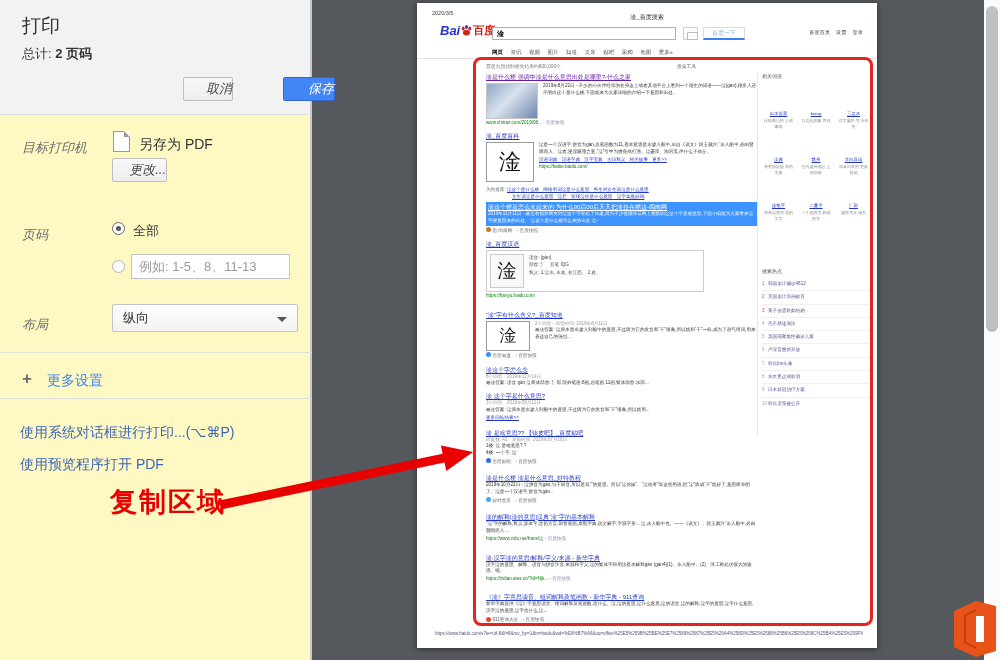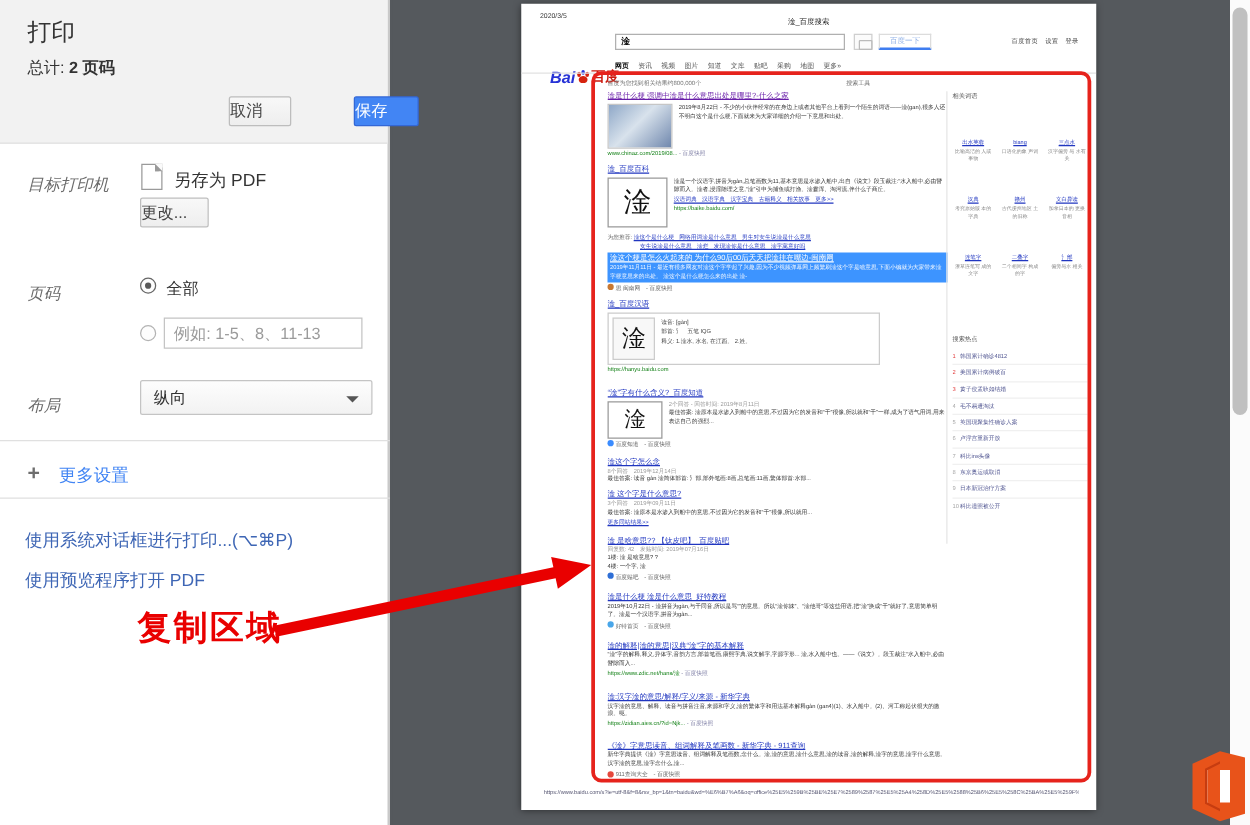--- a/index.html
+++ b/index.html
@@ -1,25 +1,25 @@
 <!DOCTYPE html>
 <html><head>
 <meta charset="utf-8">
 <style>
   * { margin:0; padding:0; box-sizing:border-box; }
   html,body { width:1000px; height:660px; overflow:hidden; }
   body { font-family:"Liberation Sans","DejaVu Sans",sans-serif; position:relative; background:#55595d; }
 
   
-  .panel { position:absolute; left:0; top:0; width:312px; height:660px; background:#ffffff; border-right:2px solid #c9c9c9; z-index:4; }
+  .panel { position:absolute; left:0; top:0; width:312px; height:660px; background:#fef9c3; border-right:2px solid #c9c9c9; z-index:4; }
   .panel .hd-bg { position:absolute; left:0; top:0; width:100%; height:115px; background:#f2f2f2; border-bottom:1px solid #e0e0e0; }
   .p-title { position:absolute; left:22px; top:13px; font-size:19px; color:#333; }
   .p-total { position:absolute; left:22px; top:45px; font-size:13px; color:#333; }
   .p-total b { font-weight:bold; }
-  .btn { position:absolute; height:24px; font-size:13px; text-align:left; line-height:22px; border-radius:2px; cursor:pointer; }
+  .btn { position:absolute; height:24px; font-size:13px; text-align:right; line-height:22px; border-radius:2px; cursor:pointer;font-style:italic; }
   .btn-cancel { left:183px; top:77px; width:50px; background:linear-gradient(#f8f8f8,#eee); border:1px solid #bdbdbd; color:#444; }
   .btn-save { left:239px; top:77px; width:52px; background:#4285f4; border:1px solid #3367d6; color:#fff;margin-left:44px; }
   .sec-label { position:absolute; left:22px; font-size:13px; color:#6b6b6b;font-style:italic; }
   .pdf-icon { position:absolute; left:113px; top:131px; width:17px; height:21px; background:#fff; border:1px solid #9a9a9a; }
   .pdf-icon:before { content:""; position:absolute; right:-1px; top:-1px; border:3px solid #fafafa; border-left-color:#9a9a9a; border-bottom-color:#9a9a9a; }
   .dest-name { position:absolute; left:139px; top:136px; font-size:14px; color:#333; }
   .btn-change { left:112px; top:158px; width:55px; background:linear-gradient(#f8f8f8,#eee); border:1px solid #bdbdbd; color:#444; }
   .radio { position:absolute; width:13px; height:13px; border-radius:50%; background:#fdfdfd; }
   .radio.sel { border:1px solid #666; }
   .radio.sel:before { content:""; position:absolute; left:3px; top:3px; width:5px; height:5px; border-radius:50%; background:#595959; }
@@ -35,21 +35,21 @@
   .sys-link { position:absolute; left:20px; font-size:14px; color:#3e66b5; cursor:pointer; }
   .annotation { position:absolute; left:110px; top:484px; font-size:27px; font-weight:bold; color:#e90000; letter-spacing:2px; }
 
   
   .preview { position:absolute; left:314px; top:0; right:0; height:660px; background:#55595d; }
   .page { position:absolute; left:417px; top:3px; width:460px; height:645px; background:#fff; box-shadow:0 1px 6px rgba(0,0,0,.5); overflow:hidden; z-index:2; }
 
   .pg-date { position:absolute; left:15px; top:7px; font-size:5.5px; color:#3a3a3a; }
   .pg-doctitle { position:absolute; left:0; right:0; top:10px; text-align:center; font-size:6px; color:#222; }
 
-  .logo { position:absolute; left:23px; top:20px; display:flex; align-items:center;margin-top:31px; }
+  .logo { position:absolute; left:23px; top:20px; display:flex; align-items:center; }
   .logo .bai { font-size:13px; font-weight:bold; font-style:italic; color:#2733d6; }
   .logo .du { font-size:11px; font-weight:bold; color:#cc1a0e; }
   .sbox { position:absolute; left:75px; top:24px; width:184px; height:13px; border:1px solid #b0b0b0; background:#fff; font-size:7px; font-weight:bold; color:#000; line-height:12px; padding-left:4px; }
   .cam-box { position:absolute; left:266px; top:24px; width:15px; height:13px; border:1px solid #cfcfcf; background:#fbfbfb; }
   .cam-box:before { content:""; position:absolute; left:3px; top:4px; width:9px; height:6px; border:1px solid #bbb; border-radius:1px; }
   .s-btn { position:absolute; left:286px; top:24px; width:42px; height:13px; border:1px solid #dcdcdc; border-bottom:2px solid #3f7df0; color:#8fb0e6; font-size:6px; text-align:center; line-height:11px; }
   .toplinks { position:absolute; right:14px; top:26px; font-size:5px; color:#444; letter-spacing:.3px; word-spacing:4px; }
   .nav { position:absolute; left:75px; top:46px; font-size:5.5px; color:#555; word-spacing:6px; }
   .nav b { color:#000; }
   .nav-line { position:absolute; left:0; top:55px; width:460px; height:1px; background:#e2e2e2; }

